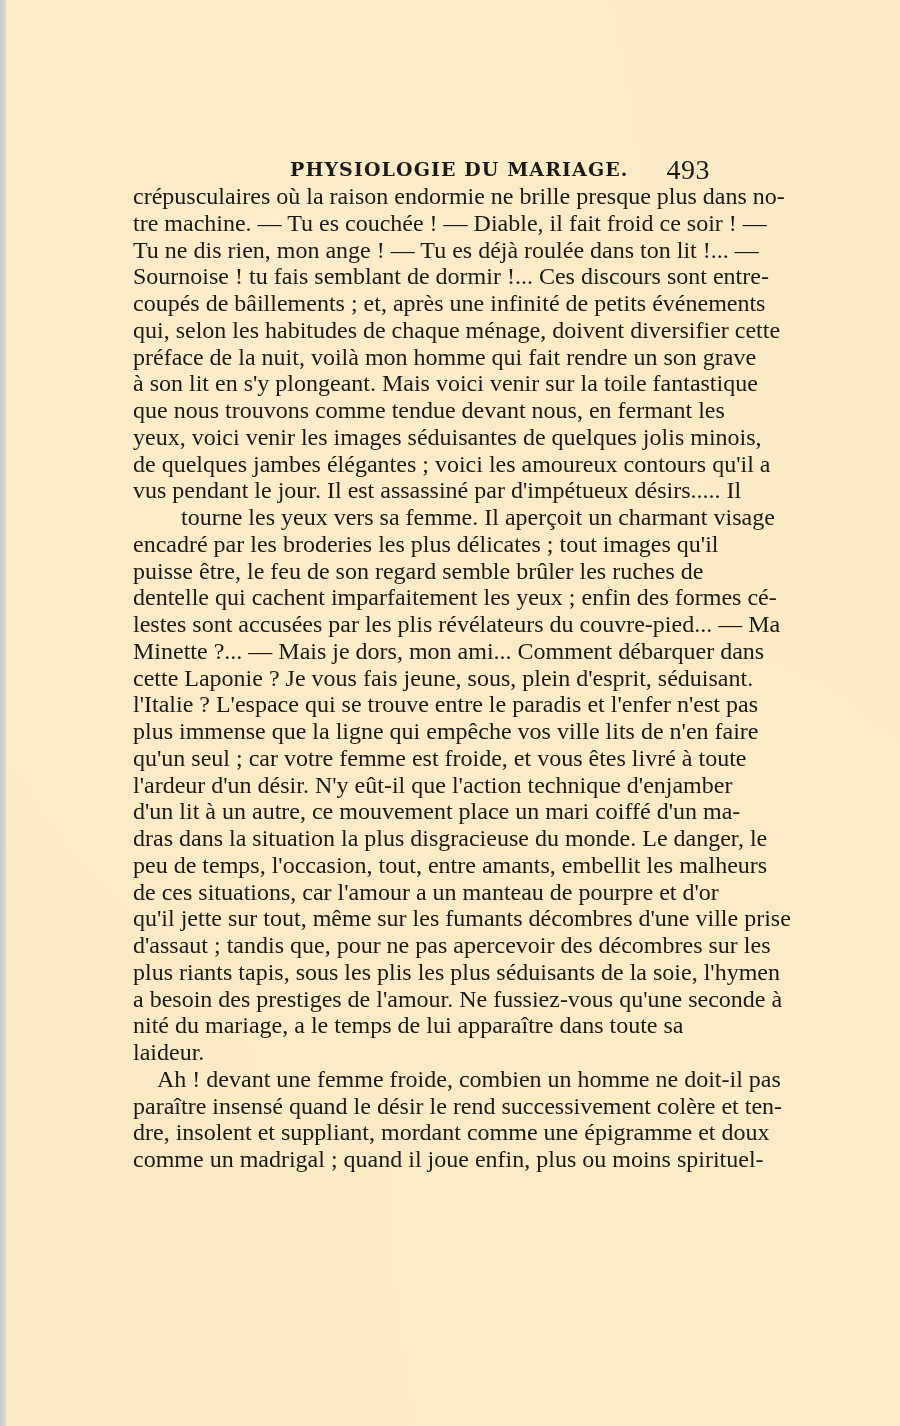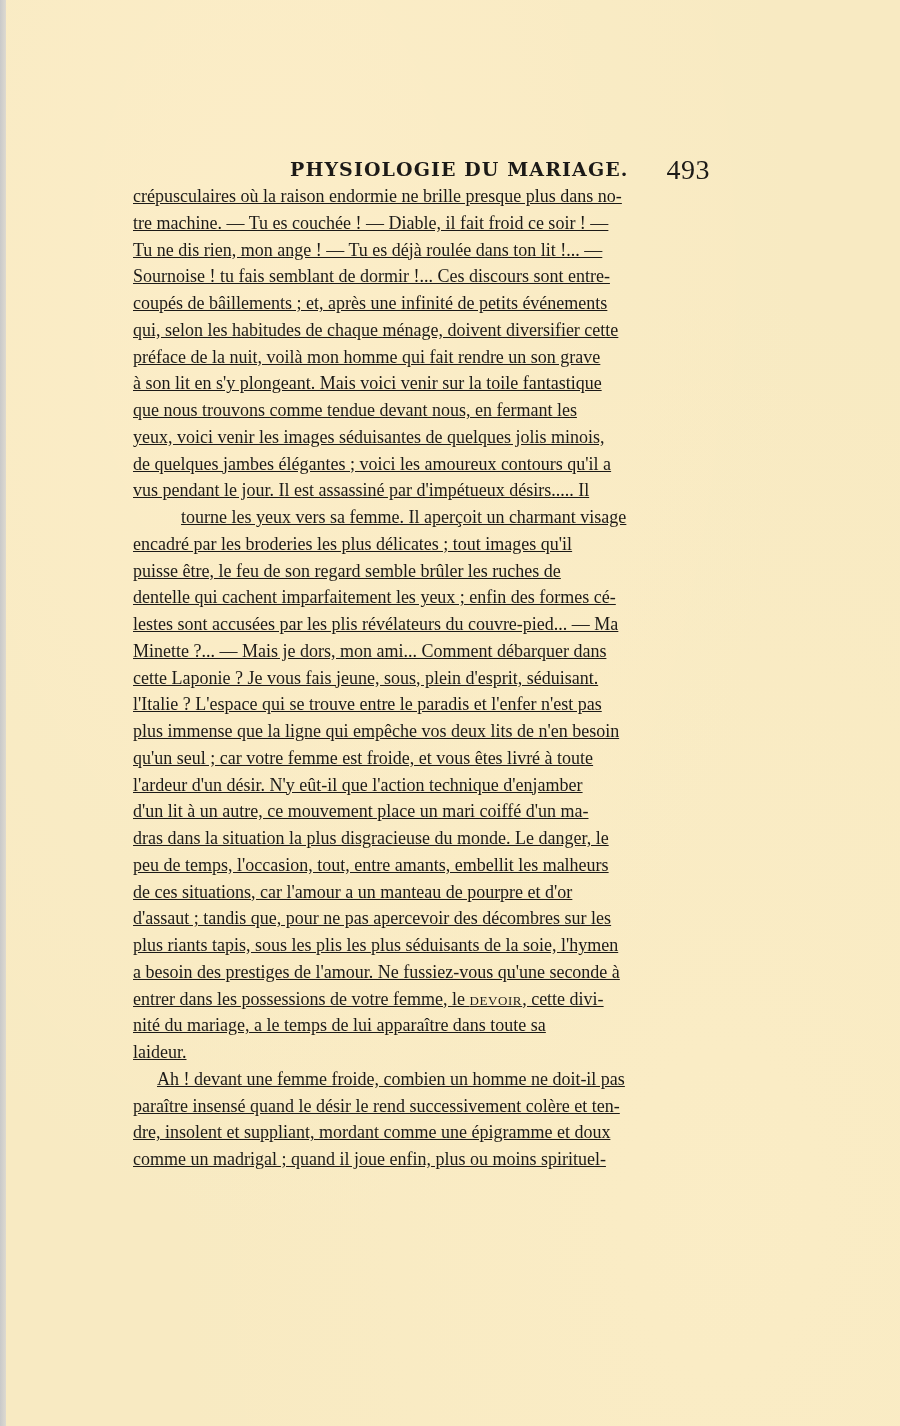--- a/index.html
+++ b/index.html
@@ -32,25 +32,24 @@
   }
   .page-number {
     position: absolute; right: 0; top: 0;
     font-size: 28px; letter-spacing: 0.5px;
   }
   .body-text {
     position: absolute; left: 133px; top: 183px; width: 578px;
   }
   .line {
     height: 26.75px; line-height: 26.75px;
-    font-size: 18px;
+    font-size: 24px;
     white-space: nowrap;
     text-align: justify; text-align-last: justify;
     transform-origin: left center;
-    text-decoration: underline;
   }
   .line.last { text-align-last: left; }
   .line.indent { padding-left: 24px; box-sizing: border-box; }
   .sc { font-variant: small-caps; letter-spacing: 0.6px; }
 </style>
 </head>
 <body>
 
 <div class="edge"></div>
 <div class="page">
@@ -76,31 +75,31 @@
     <div class="line" style="text-align: left; text-align-last: left; word-spacing: 0px;">de quelques jambes élégantes ; voici les amoureux contours qu'il a</div>
     <div class="line" style="text-align: left; text-align-last: left; word-spacing: 0px;">vus pendant le jour. Il est assassiné par d'impétueux désirs..... Il</div>
     <div class="line" style="text-align: left; text-align-last: left; word-spacing: 0px; margin-left: 48px;">tourne les yeux vers sa femme. Il aperçoit un charmant visage</div>
     <div class="line" style="text-align: left; text-align-last: left; word-spacing: 0px;">encadré par les broderies les plus délicates ; tout images qu'il</div>
     <div class="line" style="text-align: left; text-align-last: left; word-spacing: 0px;">puisse être, le feu de son regard semble brûler les ruches de</div>
     <div class="line" style="text-align: left; text-align-last: left; word-spacing: 0px;">dentelle qui cachent imparfaitement les yeux ; enfin des formes cé-</div>
     <div class="line" style="text-align: left; text-align-last: left; word-spacing: 0px;">lestes sont accusées par les plis révélateurs du couvre-pied... — Ma</div>
     <div class="line" style="text-align: left; text-align-last: left; word-spacing: 0px;">Minette ?... — Mais je dors, mon ami... Comment débarquer dans</div>
     <div class="line" style="text-align: left; text-align-last: left; word-spacing: 0px;">cette Laponie ? Je vous fais jeune, sous, plein d'esprit, séduisant.</div>
     <div class="line" style="text-align: left; text-align-last: left; word-spacing: 0px;">l'Italie ? L'espace qui se trouve entre le paradis et l'enfer n'est pas</div>
-    <div class="line" style="text-align: left; text-align-last: left; word-spacing: 0px;">plus immense que la ligne qui empêche vos deux lits de n'en besoin</div>
+    <div class="line" style="text-align: left; text-align-last: left; word-spacing: 0px;">plus immense que la ligne qui empêche vos ville lits de n'en faire</div>
     <div class="line" style="text-align: left; text-align-last: left; word-spacing: 0px;">qu'un seul ; car votre femme est froide, et vous êtes livré à toute</div>
     <div class="line" style="text-align: left; text-align-last: left; word-spacing: 0px;">l'ardeur d'un désir. N'y eût-il que l'action technique d'enjamber</div>
     <div class="line" style="text-align: right; text-align-last: left; word-spacing: 0px;">d'un lit à un autre, ce mouvement place un mari coiffé d'un ma-</div>
     <div class="line" style="text-align: left; text-align-last: left; word-spacing: 0px;">dras dans la situation la plus disgracieuse du monde. Le danger, le</div>
     <div class="line" style="text-align: left; text-align-last: left; word-spacing: 0px;">peu de temps, l'occasion, tout, entre amants, embellit les malheurs</div>
     <div class="line" style="text-align: left; text-align-last: left; word-spacing: 0px;">de ces situations, car l'amour a un manteau de pourpre et d'or</div>
+    <div class="line" style="text-align: left; text-align-last: left; word-spacing: 0px;">qu'il jette sur tout, même sur les fumants décombres d'une ville prise</div>
     <div class="line" style="text-align: left; text-align-last: left; word-spacing: 0px;">d'assaut ; tandis que, pour ne pas apercevoir des décombres sur les</div>
     <div class="line" style="text-align: left; text-align-last: left; word-spacing: 0px;">plus riants tapis, sous les plis les plus séduisants de la soie, l'hymen</div>
     <div class="line" style="text-align: left; text-align-last: left; word-spacing: 0px;">a besoin des prestiges de l'amour. Ne fussiez-vous qu'une seconde à</div>
-    <div class="line" style="text-align: left; text-align-last: left; word-spacing: 0px;"><span>entrer dans les possessions de votre femme, le </span><span class="sc">devoir</span><span>, cette divi-</span></div>
     <div class="line" style="text-align: left; text-align-last: left; word-spacing: 0px;">nité du mariage, a le temps de lui apparaître dans toute sa</div>
     <div class="line last" style="text-align: left; text-align-last: left;">laideur.</div>
   </div>
   <div class="paragraph">
     <div class="line indent" style="text-align: left; text-align-last: left; word-spacing: 0px;">Ah ! devant une femme froide, combien un homme ne doit-il pas</div>
     <div class="line" style="text-align: left; text-align-last: left; word-spacing: 0px;">paraître insensé quand le désir le rend successivement colère et ten-</div>
     <div class="line" style="text-align: left; text-align-last: left; word-spacing: 0px;">dre, insolent et suppliant, mordant comme une épigramme et doux</div>
     <div class="line" style="text-align: left; text-align-last: left; word-spacing: 0px;">comme un madrigal ; quand il joue enfin, plus ou moins spirituel-</div>
   </div>
 </div>

